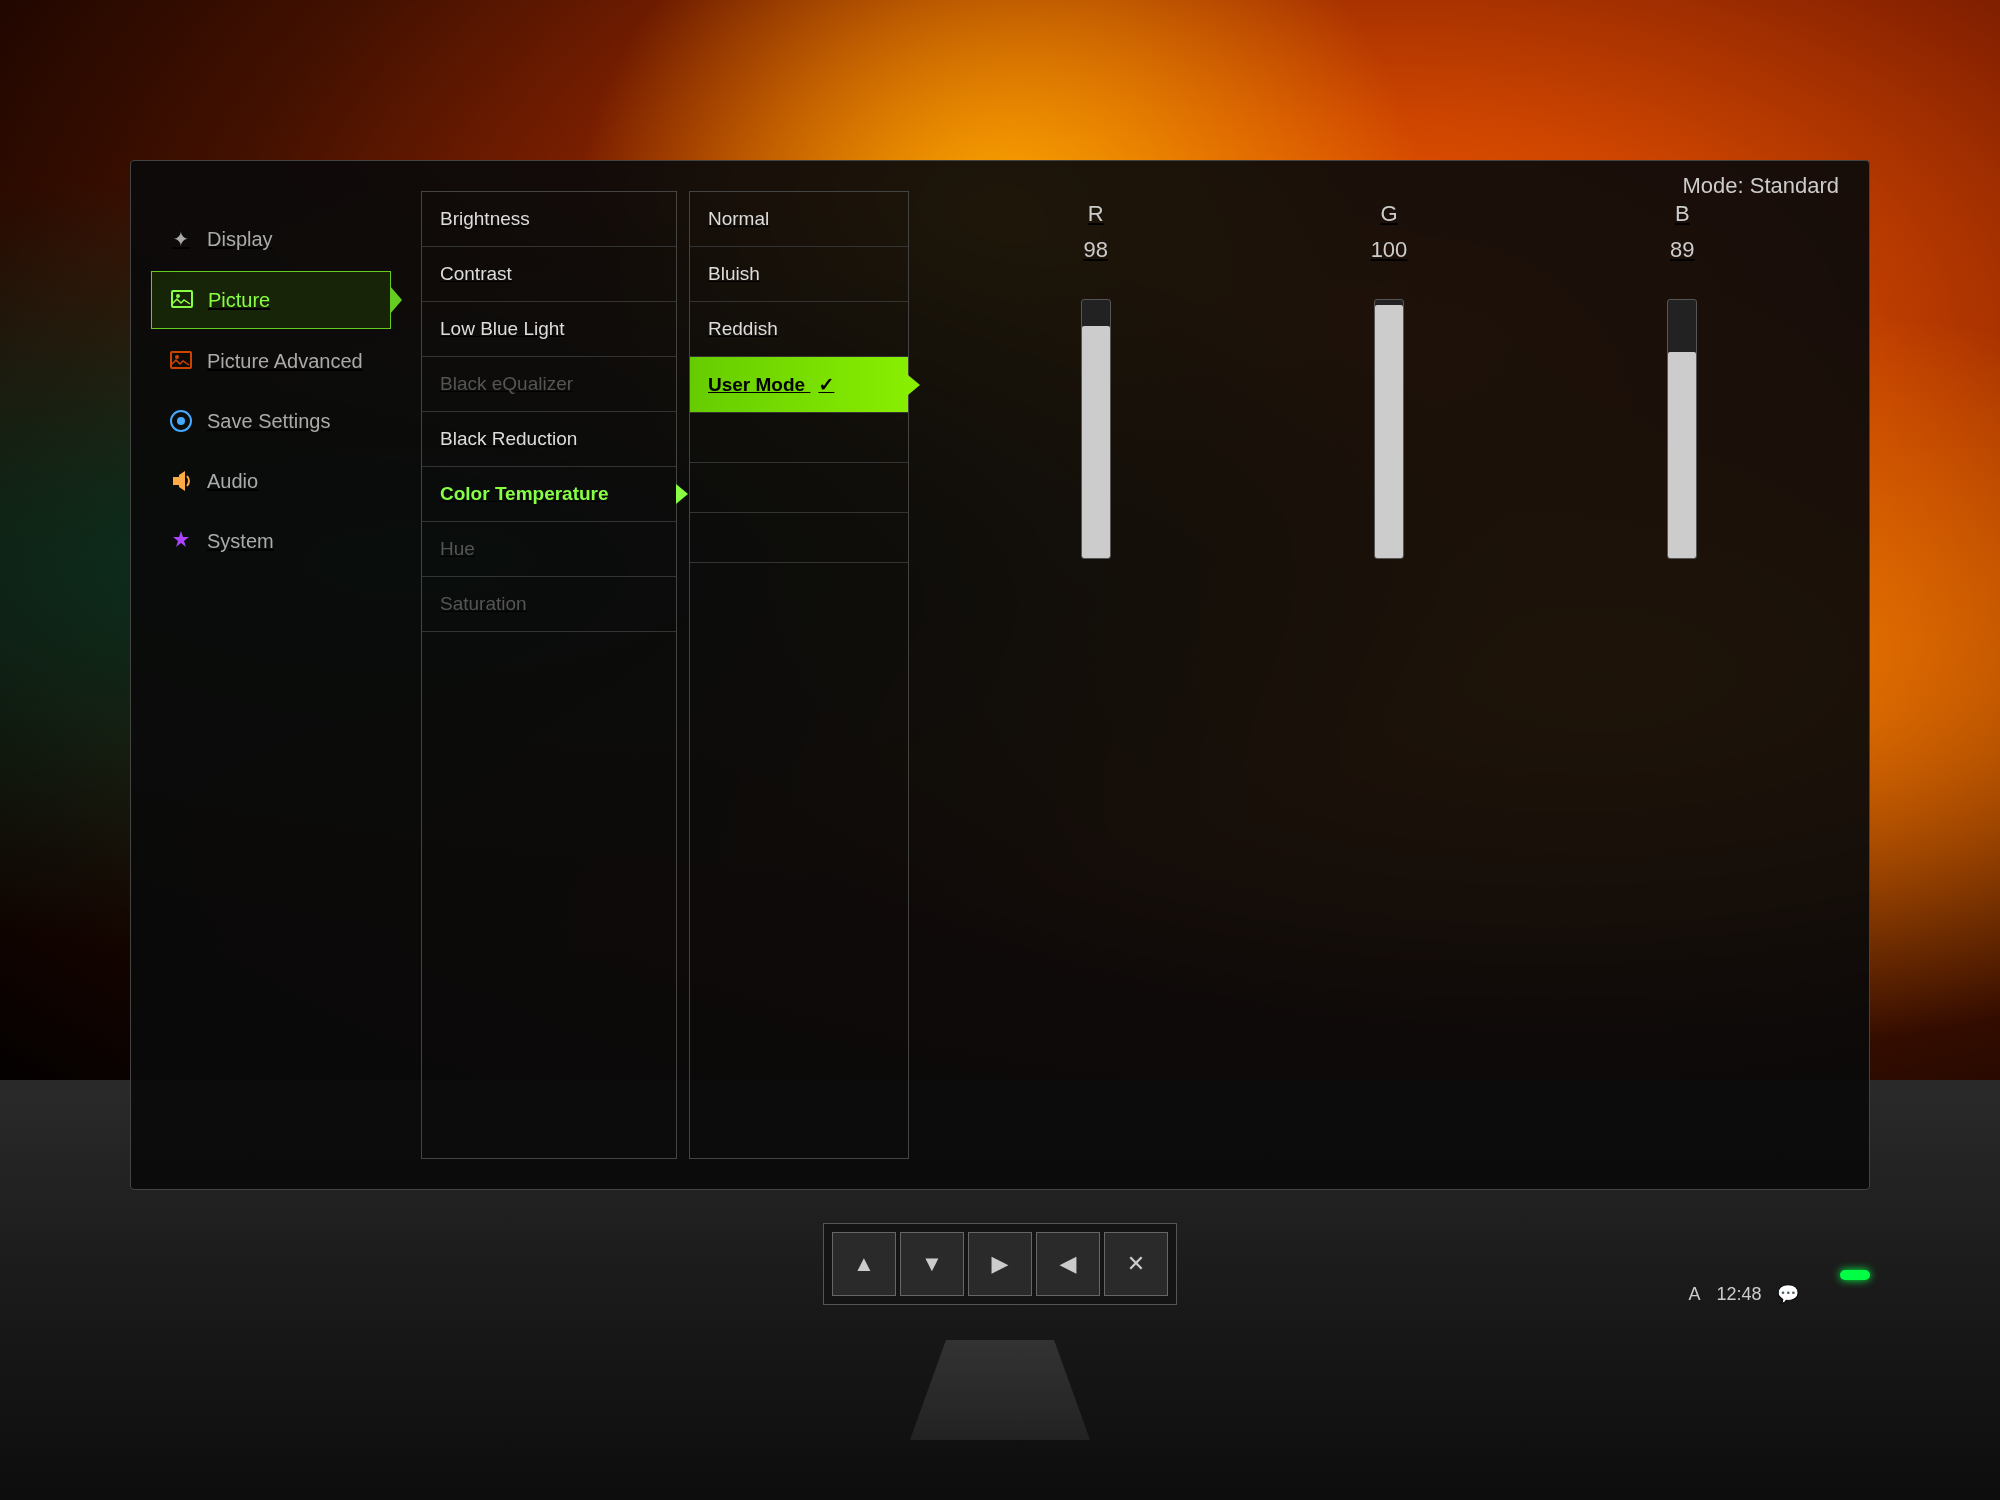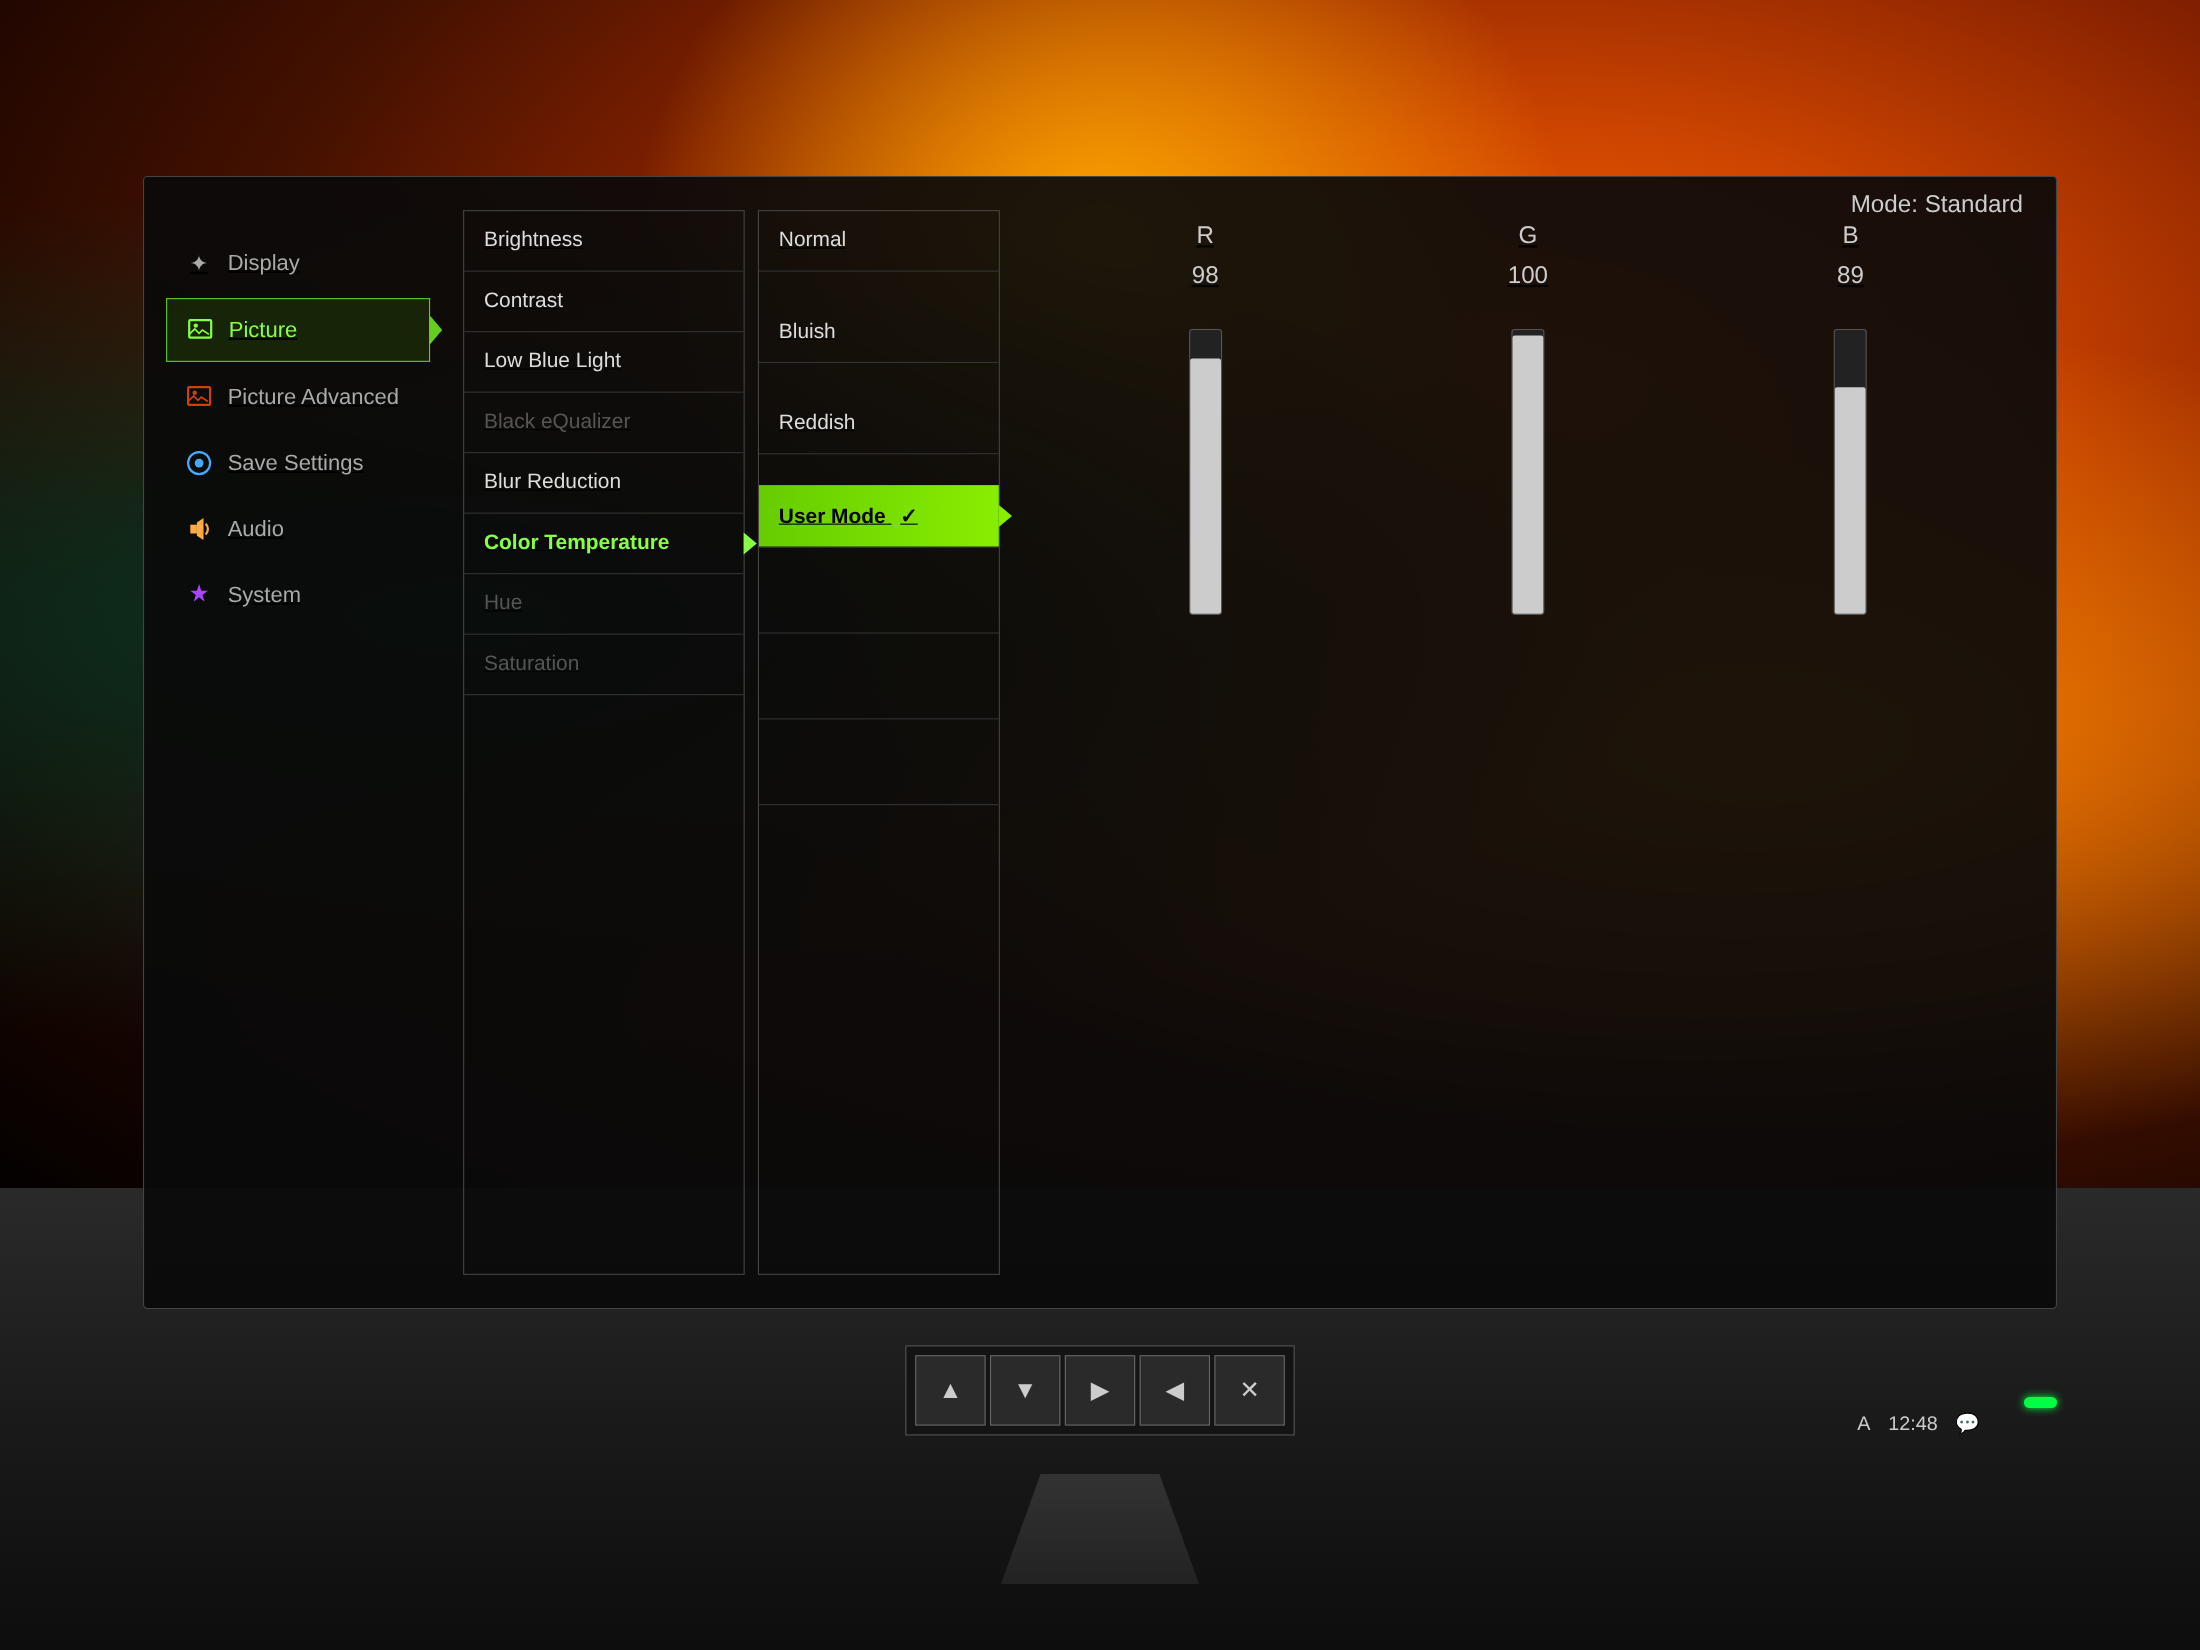--- a/index.html
+++ b/index.html
@@ -172,21 +172,20 @@
     }
 
     
     .options-column {
       width: 220px;
       display: flex;
       flex-direction: column;
       border: 1px solid #444;
       margin-left: 12px;
       flex-shrink: 0;
-      gap: 28px;
     }
 
     .option-item {
       padding: 16px 18px;
       color: #ddd;
       font-size: 19px;
       border-bottom: 1px solid #333;
       cursor: pointer;
       position: relative;
     }
@@ -426,21 +425,21 @@
       <div class="menu-item">
         <span>Contrast</span>
       </div>
       <div class="menu-item">
         <span>Low Blue Light</span>
       </div>
       <div class="menu-item disabled">
         <span>Black eQualizer</span>
       </div>
       <div class="menu-item">
-        <span>Blur Reduction</span>
+        <span>Black Reduction</span>
       </div>
       <div class="menu-item active">
         <span>Color Temperature</span>
       </div>
       <div class="menu-item disabled">
         <span>Hue</span>
       </div>
       <div class="menu-item disabled">
         <span>Saturation</span>
       </div>

